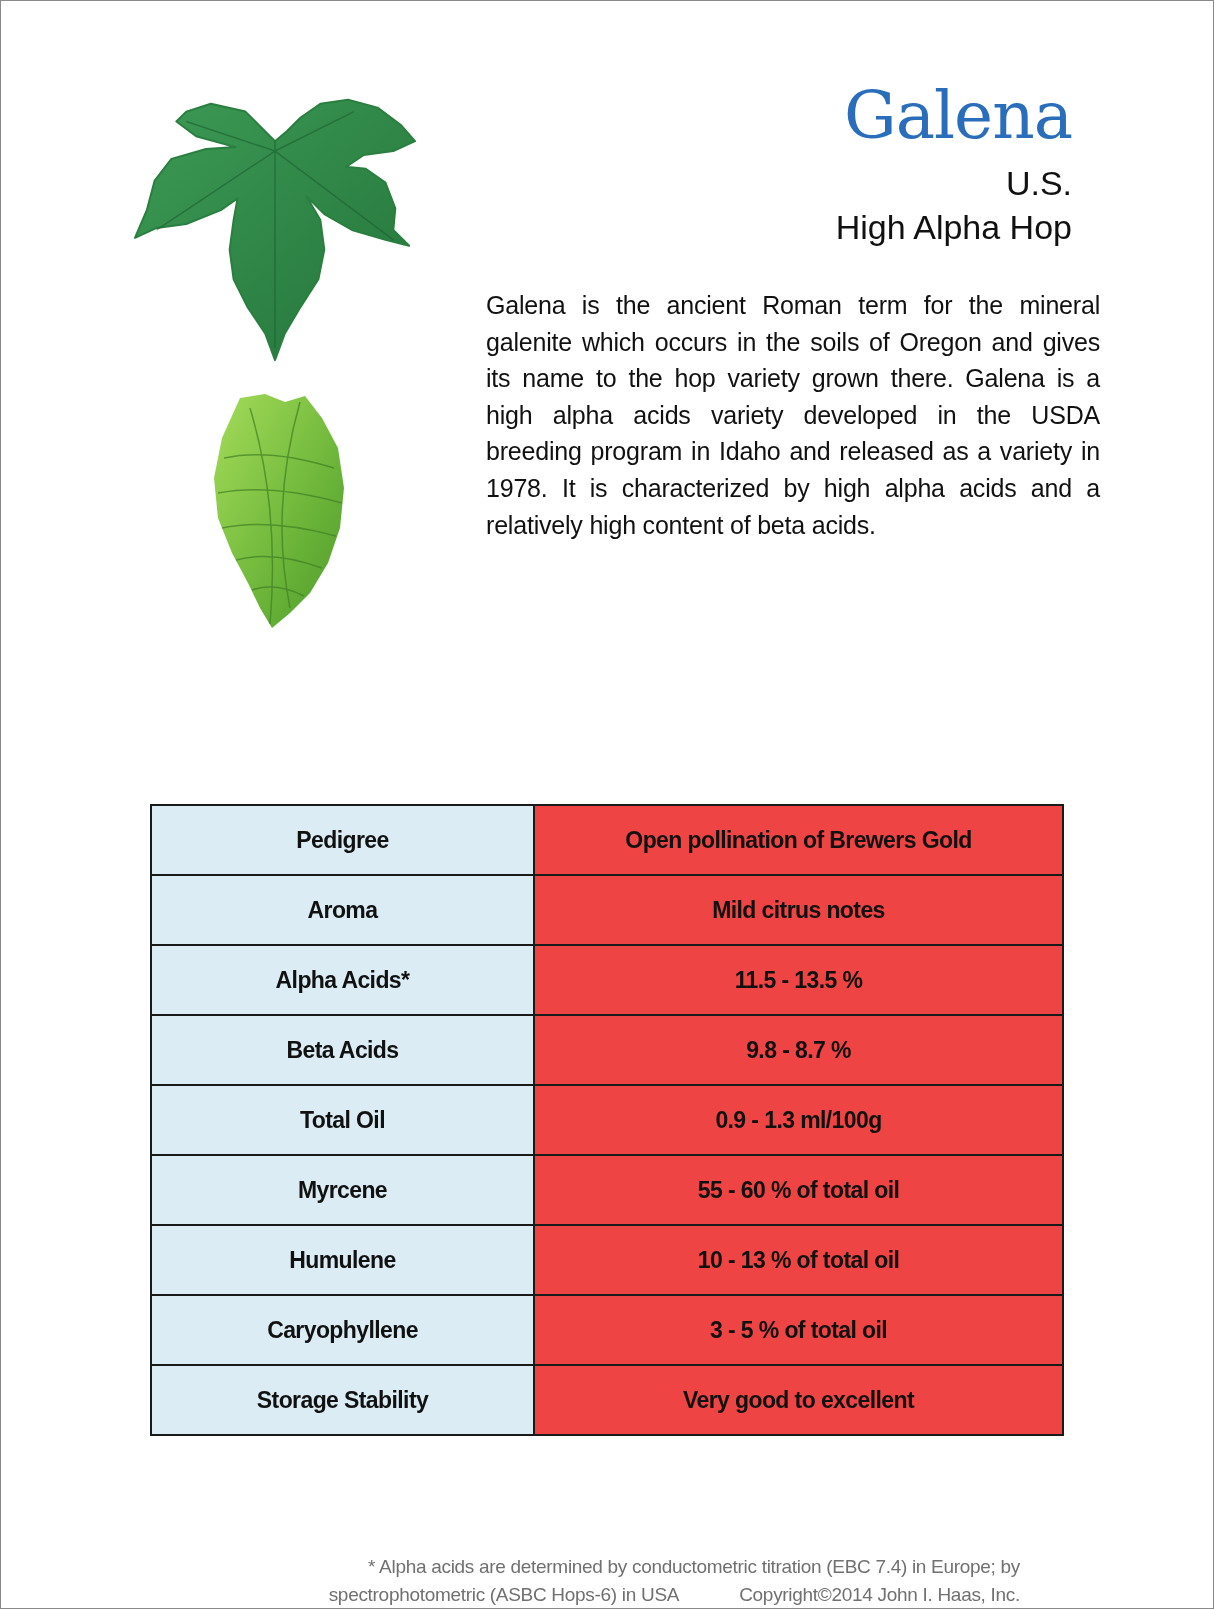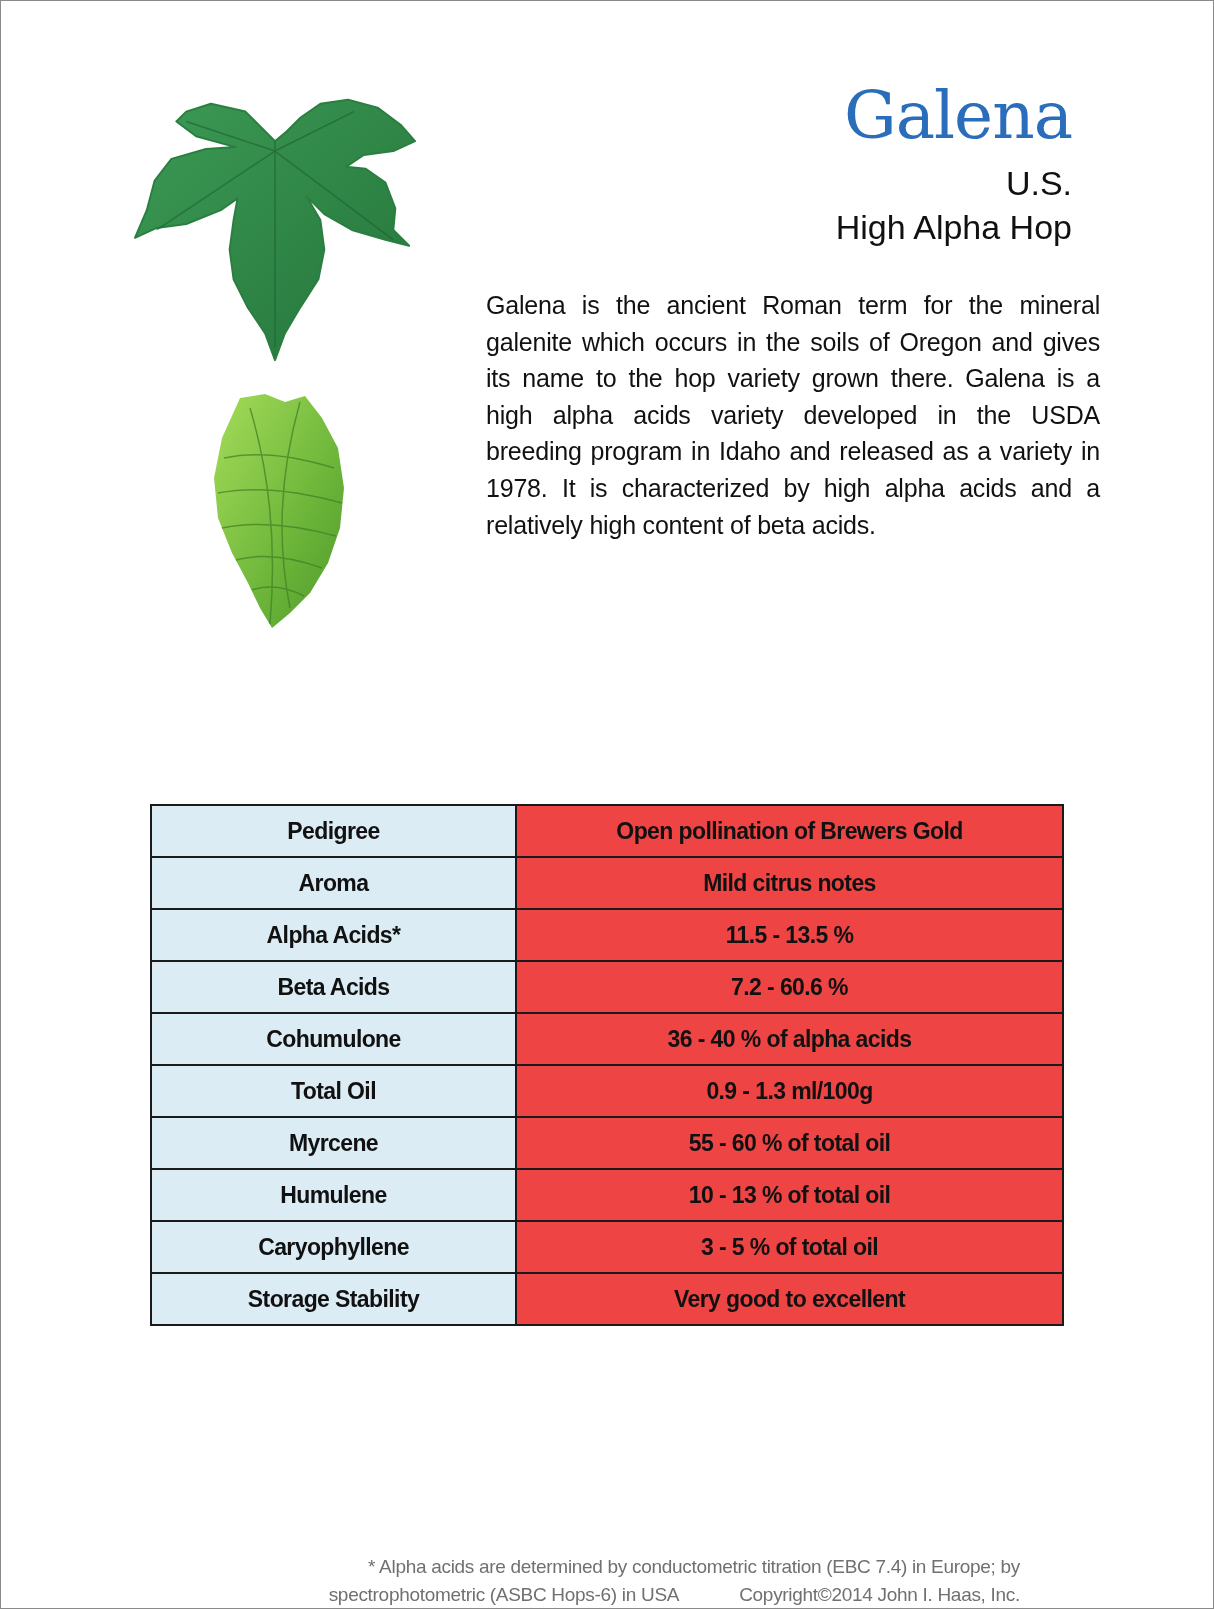--- a/index.html
+++ b/index.html
@@ -32,21 +32,21 @@
     font-size: 25px; line-height: 36.6px; color: #111;
     text-align: justify; letter-spacing: -0.2px; margin-left: 28px;
   }
 
   .specs {
     position: absolute; left: 150px; top: 804px; width: 914px;
     border-collapse: collapse; table-layout: fixed;
     font-family: "Liberation Sans", "DejaVu Sans", sans-serif;
   }
   .specs td {
-    border: 2px solid #1a1a1a; height: 50px; padding: 0;
+    border: 2px solid #1a1a1a; height: 50px; padding: 9px;
     text-align: center; vertical-align: middle;
     font-weight: bold; font-size: 23px; color: #111; letter-spacing: -0.6px;
   }
   .specs td.label { background: #dbecf4; width: 363px; }
   .specs td.value { background: #ef4444; }
 
   .footnote {
     position: absolute; left: 200px; top: 1505px; width: 820px;
     font-size: 19px; line-height: 28px; color: #707070; text-align: right;
     letter-spacing: -0.3px;
@@ -111,25 +111,21 @@
     <tr>
         <td class="label">Aroma</td>
         <td class="value">Mild citrus notes</td>
       </tr>
     <tr>
         <td class="label">Alpha Acids*</td>
         <td class="value">11.5 - 13.5 %</td>
       </tr>
     <tr>
         <td class="label">Beta Acids</td>
-        <td class="value">7.2 - 60.6 %</td>
-      </tr>
-    <tr>
-        <td class="label">Cohumulone</td>
-        <td class="value">36 - 40 % of alpha acids</td>
+        <td class="value">9.8 - 8.7 %</td>
       </tr>
     <tr>
         <td class="label">Total Oil</td>
         <td class="value">0.9 - 1.3 ml/100g</td>
       </tr>
     <tr>
         <td class="label">Myrcene</td>
         <td class="value">55 - 60 % of total oil</td>
       </tr>
     <tr>

